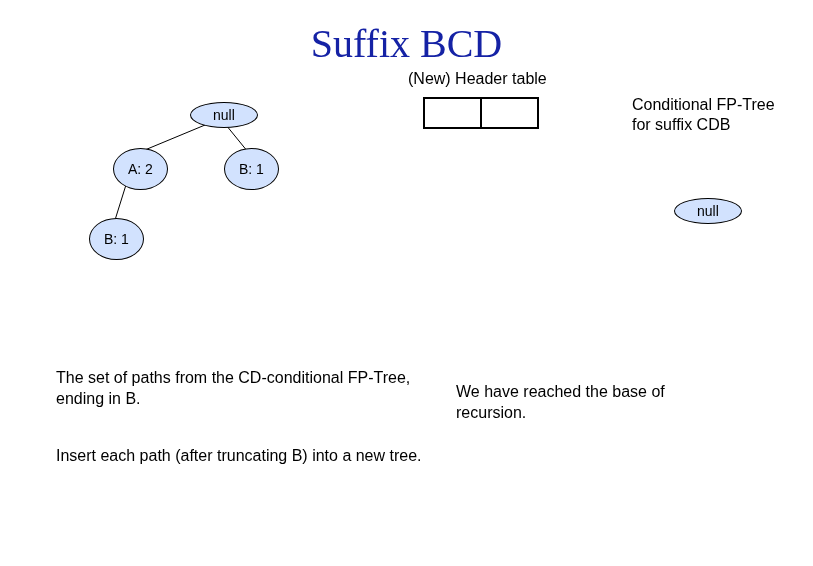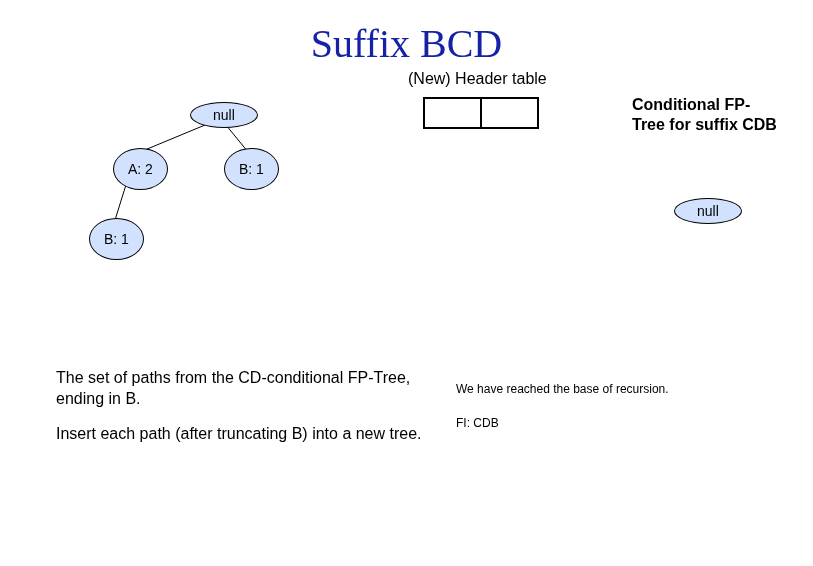--- a/index.html
+++ b/index.html
@@ -57,38 +57,37 @@
   .table-box div { flex: 1; border-right: 2px solid #000; }
   .table-box div:last-child { border-right: none; }
   .cond-label {
     position: absolute;
     top: 95px;
     left: 632px;
     width: 150px;
     font-size: 16px;
     color: #000;
     line-height: 1.25;
-    font-weight: bold;
   }
   .body-left {
     position: absolute;
     top: 368px;
     left: 56px;
     width: 370px;
     font-size: 16px;
     color: #000;
     line-height: 1.3;
   }
-  .body-left .p2 { margin-top: 14px; }
+  .body-left .p2 { margin-top: 36px; }
   .body-right {
     position: absolute;
     top: 382px;
     left: 456px;
     width: 280px;
-    font-size: 12px;
+    font-size: 16px;
     color: #000;
     line-height: 1.3;
   }
   .body-right .p2 { margin-top: 18px; }
   svg.lines {
     position: absolute;
     top: 0; left: 0;
     width: 813px; height: 566px;
     pointer-events: none;
   }
@@ -120,14 +119,13 @@
 
 <div class="node node-null2">null</div>
 
 <div class="body-left">
   <div class="p1">The set of paths from the CD-conditional FP-Tree, ending in B.</div>
   <div class="p2">Insert each path (after truncating B) into a new tree.</div>
 </div>
 
 <div class="body-right">
   <div class="p1">We have reached the base of recursion.</div>
-  <div class="p2">FI: CDB</div>
 </div>
 
 </body></html>

